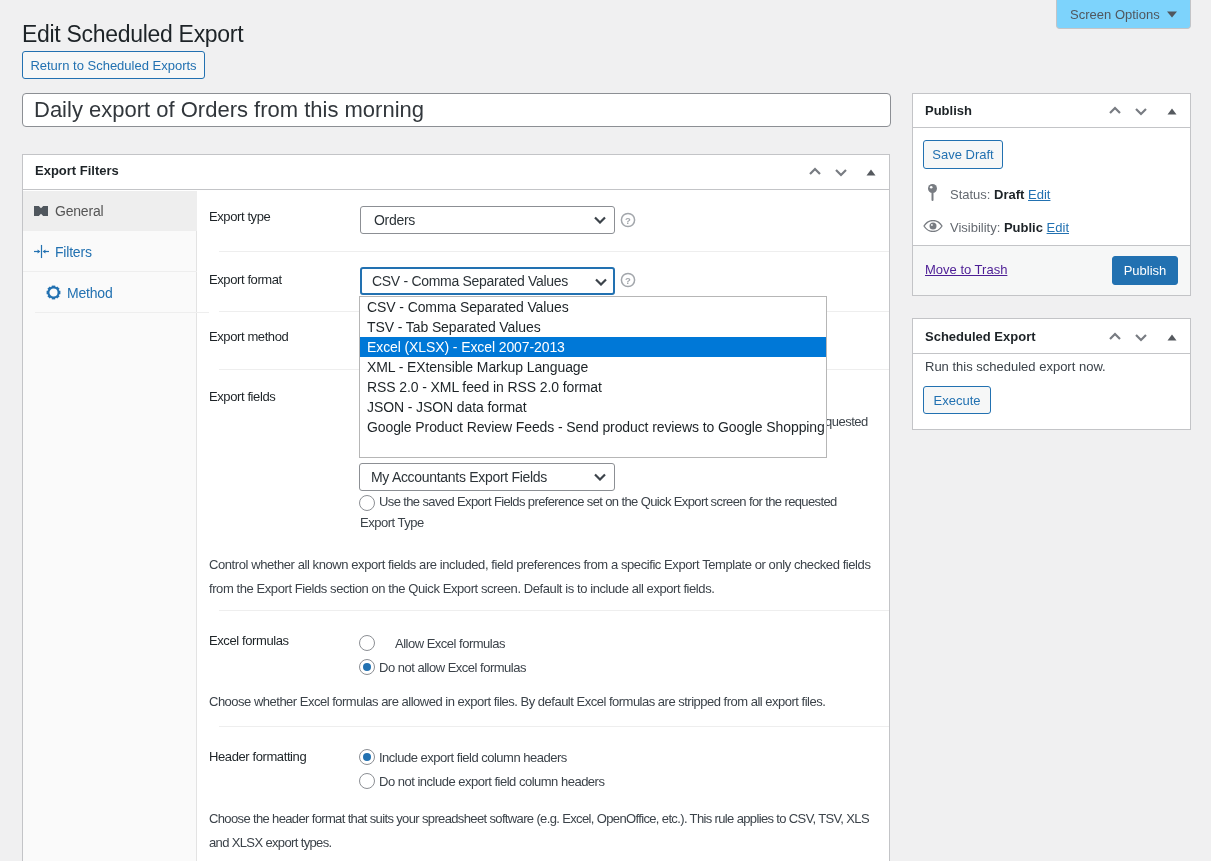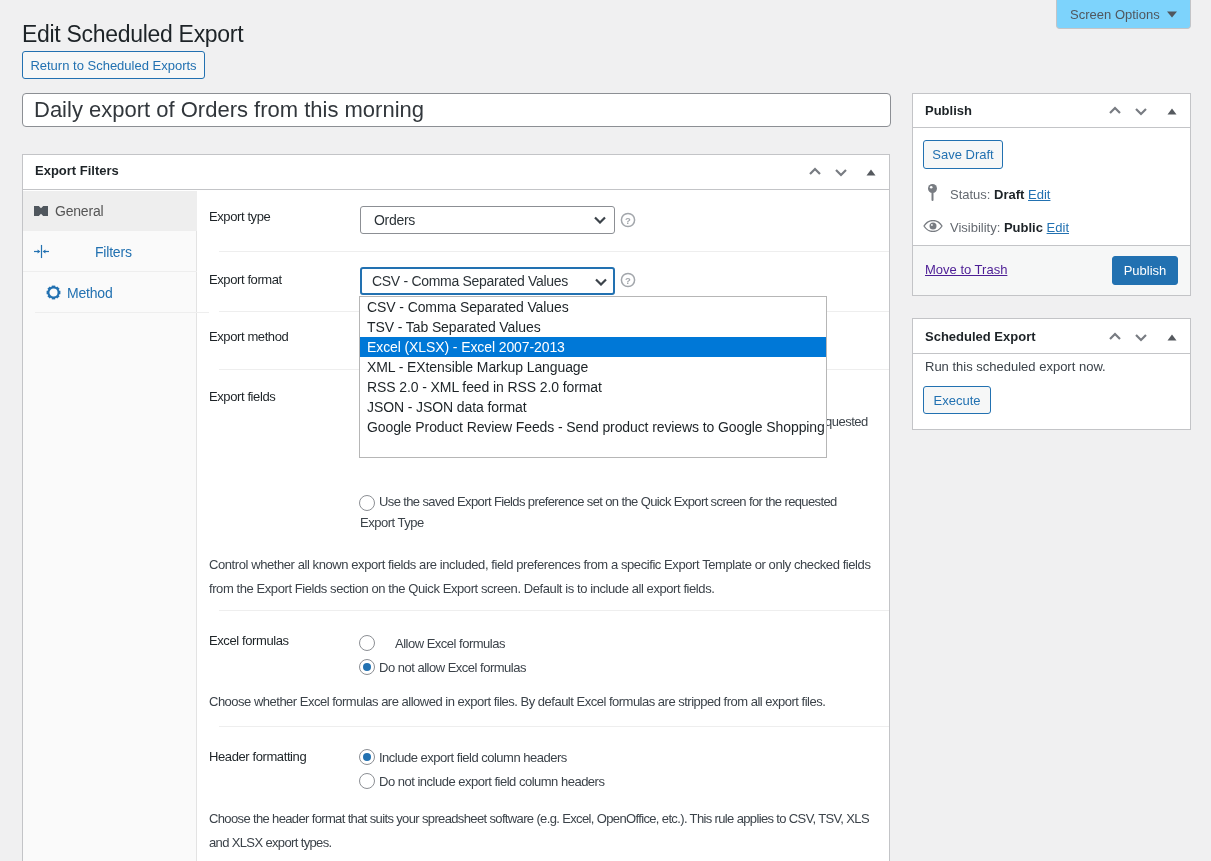--- a/index.html
+++ b/index.html
@@ -51,21 +51,21 @@
   <div class="abs" style="left:0; top:36px; bottom:0; width:174px; background:#fafafa; border-right:1px solid #e3e3e3;"></div>
 
   <div class="abs" style="left:0; top:36px; width:174px; height:40px; background:#eee; border-bottom:1px solid #eee; display:flex; align-items:center;">
     <span style="margin-left:11px; width:15px; display:flex;">
         <svg width="14" height="10" viewBox="0 0 14 10">
           <path d="M0 0 H4.8 L7 2.3 L9.2 0 H14 V10 H9.2 L7 7.7 L4.8 10 H0 Z" fill="#50575e"></path>
         </svg>
       </span>
     <span style="margin-left:6px; color:#555; font-size:14px; letter-spacing:-0.2px;">General</span>
   </div>
-  <div class="abs" style="left:0; top:77px; width:174px; height:40px; border-bottom:1px solid #eee; display:flex; align-items:center;gap:40px;">
+  <div class="abs" style="left:0; top:77px; width:174px; height:40px; border-bottom:1px solid #eee; display:flex; align-items:center;">
     <span style="margin-left:11px; width:15px; display:flex;">
         <svg width="16" height="15" viewBox="0 0 16 15">
           <g stroke="#2271b1" stroke-width="1.3" fill="#2271b1">
             <line x1="8" y1="0.5" x2="8" y2="14.5"></line>
             <line x1="0" y1="7.5" x2="5.5" y2="7.5"></line>
             <line x1="10.5" y1="7.5" x2="16" y2="7.5"></line>
             <polygon points="6.8,7.5 3.8,5.4 3.8,9.6" stroke="none"></polygon>
             <polygon points="9.2,7.5 12.2,5.4 12.2,9.6" stroke="none"></polygon>
           </g>
         </svg>
@@ -118,20 +118,25 @@
   </div>
   <span class="abs" style="left:597px; top:117px;"><svg width="16" height="16" viewBox="0 0 16 16">
         <circle cx="8" cy="8" r="6.6" fill="none" stroke="#a2a6ab" stroke-width="1.5"></circle>
         <text x="8" y="11.6" text-anchor="middle" font-size="9.5" font-family="Liberation Sans" fill="#a2a6ab" font-weight="bold">?</text>
       </svg></span>
 
   <div class="abs lbl" style="left:186px; top:174px;">Export method</div>
 
   <div class="abs lbl" style="left:186px; top:234px;">Export fields</div>
   <div class="abs t13" style="left:802px; top:259px;">quested</div>
+  <div class="abs sel" style="left:336px; top:308px; width:256px; height:28px;">My Accountants Export Fields
+    <svg class="abs" style="right:8px; top:9px;" width="12" height="8" viewBox="0 0 12 8">
+        <polyline points="1,1.5 6,6.5 11,1.5" fill="none" stroke="#3c434a" stroke-width="2.2"></polyline>
+      </svg>
+  </div>
   <div class="abs radio" style="left:336px; top:340px;"></div>
   <div class="abs t13" style="left:356px; top:339px; letter-spacing:-0.62px;">Use the saved Export Fields preference set on the Quick Export screen for the requested</div>
   <div class="abs t13" style="left:337px; top:360px;">Export Type</div>
   <div class="abs t13" style="left:186px; top:398px; line-height:24px; letter-spacing:-0.42px;">Control whether all known export fields are included, field preferences from a specific Export Template or only checked fields<br>from the Export Fields section on the Quick Export screen. Default is to include all export fields.</div>
 
   <div class="abs lbl" style="left:186px; top:478px;">Excel formulas</div>
   <div class="abs radio" style="left:336px; top:480px;"></div>
   <div class="abs t13" style="left:372px; top:481px;">Allow Excel formulas</div>
   <div class="abs radio on" style="left:336px; top:504px;"></div>
   <div class="abs t13" style="left:356px; top:505px;">Do not allow Excel formulas</div>

